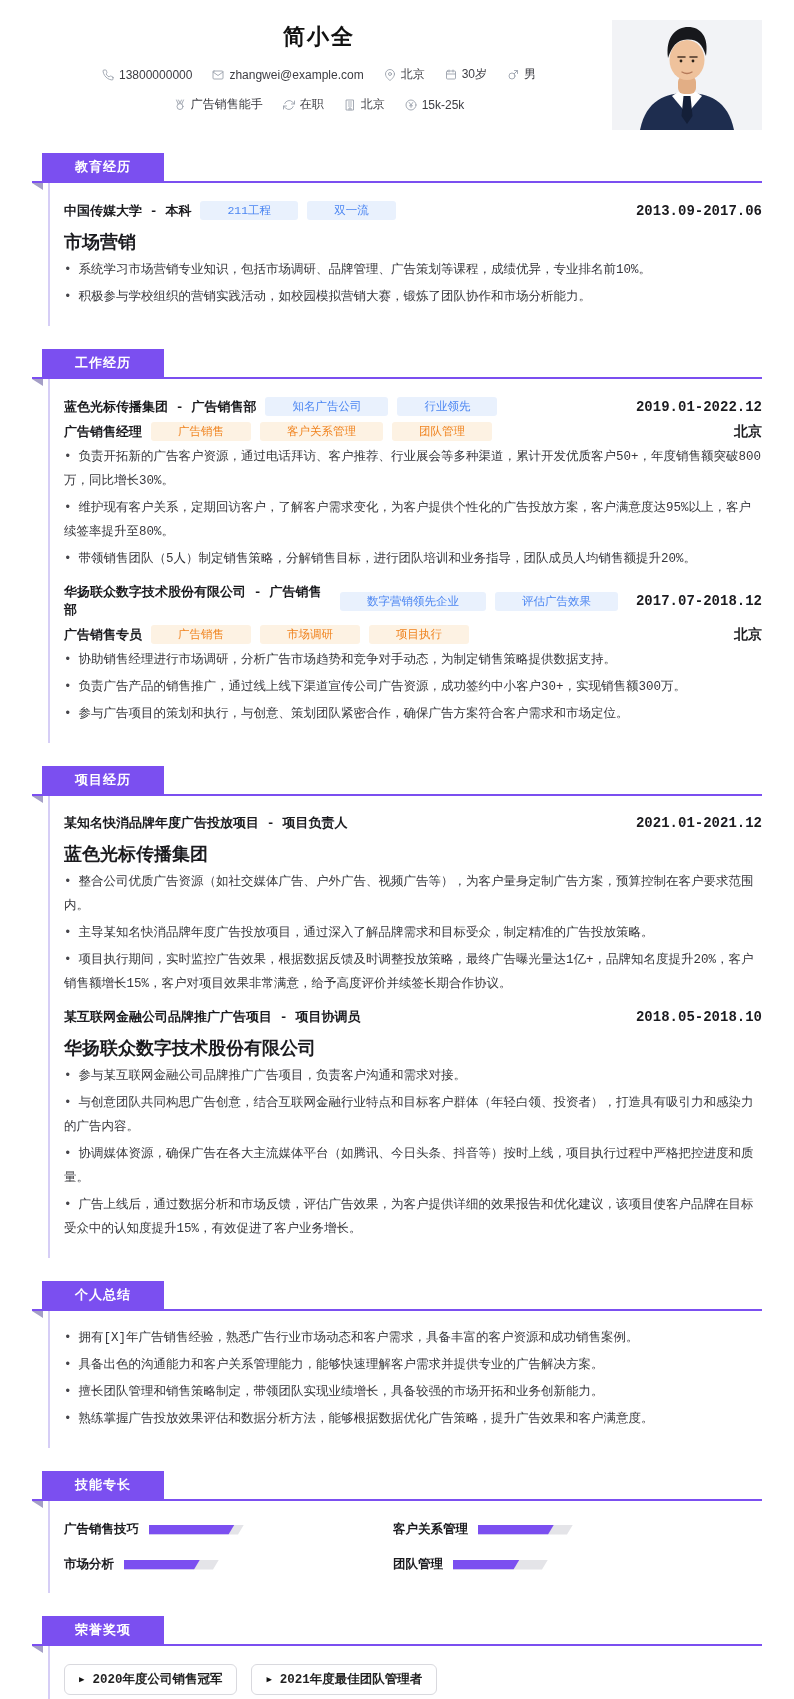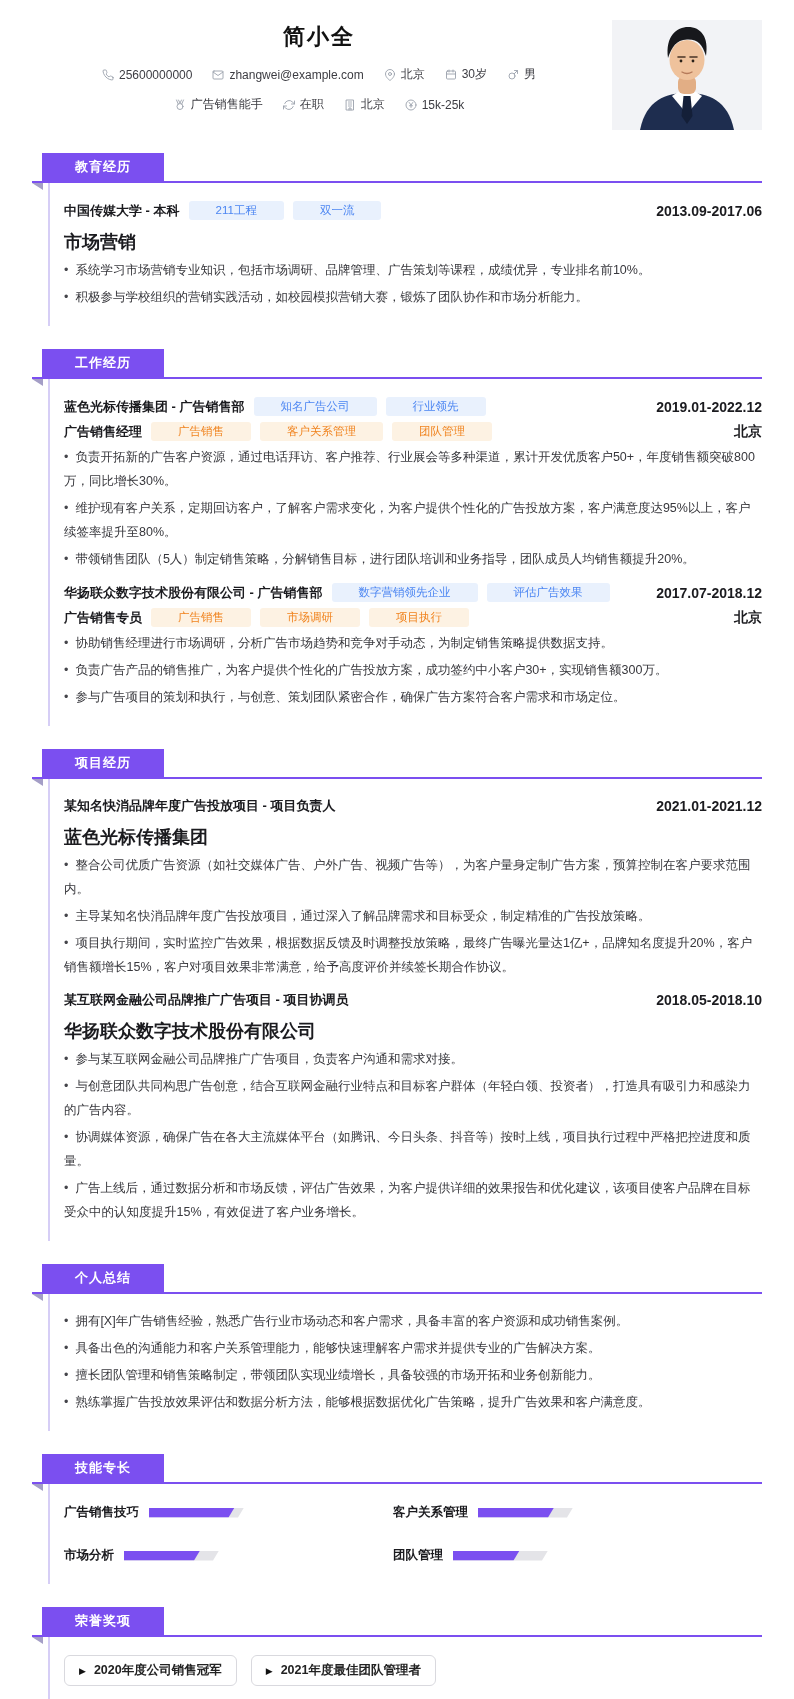--- a/index.html
+++ b/index.html
@@ -25,36 +25,36 @@
   .contact-row{display:flex;justify-content:center;align-items:center;gap:20px;font-size:12px;color:#3c3c42;margin-bottom:13px;white-space:nowrap;}
   .citem{display:inline-flex;align-items:center;}
   .ic{width:12px;height:12px;stroke:var(--icon);fill:none;stroke-width:1.8;stroke-linecap:round;stroke-linejoin:round;margin-right:5px;flex:none;}
   .photo{width:150px;height:110px;margin:8px 0 0 6px;flex:none;}
 
   
   .section{margin-top:26px;}
   .sec-head{position:relative;height:27px;border-bottom:2px solid var(--purple);}
   .badge{position:absolute;left:10px;bottom:0;background:var(--purple);color:#fff;font-size:13px;font-weight:700;padding:5px 33px;letter-spacing:1px;}
   .fold{position:absolute;left:0;bottom:-9px;width:11px;height:7px;background:#a49ec6;clip-path:polygon(0 0,100% 0,100% 100%);}
-  .sec-body{margin-left:16px;border-left:2px solid var(--lightline);padding:12px 0 14px 14px;}
+  .sec-body{margin-left:16px;border-left:2px solid var(--lightline);padding:12px 0 14px 14px;font-family:Liberation Mono, monospace;}
 
   
   .entry-head{display:flex;align-items:center;gap:9px;margin:6px 0 4px;}
   .entry-title{font-size:13px;font-weight:700;color:var(--dark);}
   .spacer{flex:1;}
   .date,.loc{font-size:14px;font-weight:700;color:var(--dark);white-space:nowrap;}
   .tag{font-size:11.5px;padding:2px 27px;border-radius:3px;white-space:nowrap;}
   .tag.blue{color:var(--blue);background:var(--blue-bg);}
   .tag.orange{color:var(--orange);background:var(--orange-bg);}
   .subtitle{font-size:18px;font-weight:700;color:var(--dark);margin:10px 0 4px;}
   .bullet{font-size:12.5px;line-height:1.92;color:var(--text);margin:3px 0;}
   .bullet .dot{margin-right:7px;color:#44444a;}
 
   
-  .skills{display:grid;grid-template-columns:1fr 1fr;row-gap:26px;padding:8px 40px 6px 0;}
+  .skills{display:grid;grid-template-columns:1fr 1fr;row-gap:18px;padding:8px 40px 6px 0;}
   .skill{display:flex;align-items:center;}
   .skill-name{font-size:12.5px;font-weight:700;color:var(--dark);margin-right:10px;white-space:nowrap;}
   .bar{width:95px;height:10px;background:#e4e4e8;clip-path:polygon(0 0,100% 0,calc(100% - 6px) 100%,0 100%);}
   .fill{height:100%;background:var(--purple);clip-path:polygon(0 0,100% 0,calc(100% - 6px) 100%,0 100%);}
 
   
   .pills{display:flex;gap:14px;padding:6px 0 2px;}
   .pill{display:inline-flex;align-items:center;border:1px solid #d9d9de;border-radius:6px;padding:6px 14px;font-size:12.5px;font-weight:600;color:#222;background:#fff;}
   .play{font-size:9px;margin-right:8px;color:#111;}
 </style>
@@ -65,21 +65,21 @@
 
   <div class="header">
     <div class="header-main">
       <div class="name">简小全</div>
 
       <div class="contact-row">
         <span class="citem">
           <svg class="ic" viewBox="0 0 24 24">
               <path d="M22 16.92v3a2 2 0 0 1-2.18 2 19.79 19.79 0 0 1-8.63-3.07 19.5 19.5 0 0 1-6-6A19.79 19.79 0 0 1 2.08 4.18 2 2 0 0 1 4.06 2h3a2 2 0 0 1 2 1.72 12.84 12.84 0 0 0 .7 2.81 2 2 0 0 1-.45 2.11L8.09 9.91a16 16 0 0 0 6 6l1.27-1.27a2 2 0 0 1 2.11-.45 12.84 12.84 0 0 0 2.81.7A2 2 0 0 1 22 16.92z"></path>
             </svg>
-          <span>25600000000</span>
+          <span>13800000000</span>
         </span>
         <span class="citem">
           <svg class="ic" viewBox="0 0 24 24">
               <rect x="2" y="4" width="20" height="16" rx="2"></rect>
               <path d="M22 6 12 13 2 6"></path>
             </svg>
           <span>zhangwei@example.com</span>
         </span>
         <span class="citem">
           <svg class="ic" viewBox="0 0 24 24">
@@ -205,21 +205,21 @@
       </div>
       <div class="entry-head">
         <span class="entry-title">广告销售专员</span>
         <span class="tag orange">广告销售</span>
         <span class="tag orange">市场调研</span>
         <span class="tag orange">项目执行</span>
         <span class="spacer"></span>
         <span class="loc">北京</span>
       </div>
       <p class="bullet"><span class="dot">•</span><span>协助销售经理进行市场调研，分析广告市场趋势和竞争对手动态，为制定销售策略提供数据支持。</span></p>
-      <p class="bullet"><span class="dot">•</span><span>负责广告产品的销售推广，为客户提供个性化的广告投放方案，成功签约中小客户30+，实现销售额300万。</span></p>
+      <p class="bullet"><span class="dot">•</span><span>负责广告产品的销售推广，通过线上线下渠道宣传公司广告资源，成功签约中小客户30+，实现销售额300万。</span></p>
       <p class="bullet"><span class="dot">•</span><span>参与广告项目的策划和执行，与创意、策划团队紧密合作，确保广告方案符合客户需求和市场定位。</span></p>
     </div>
   </div>
 
   <div class="section">
     <div class="sec-head">
       <span class="badge">项目经历</span>
       <span class="fold"></span>
     </div>
     <div class="sec-body">

